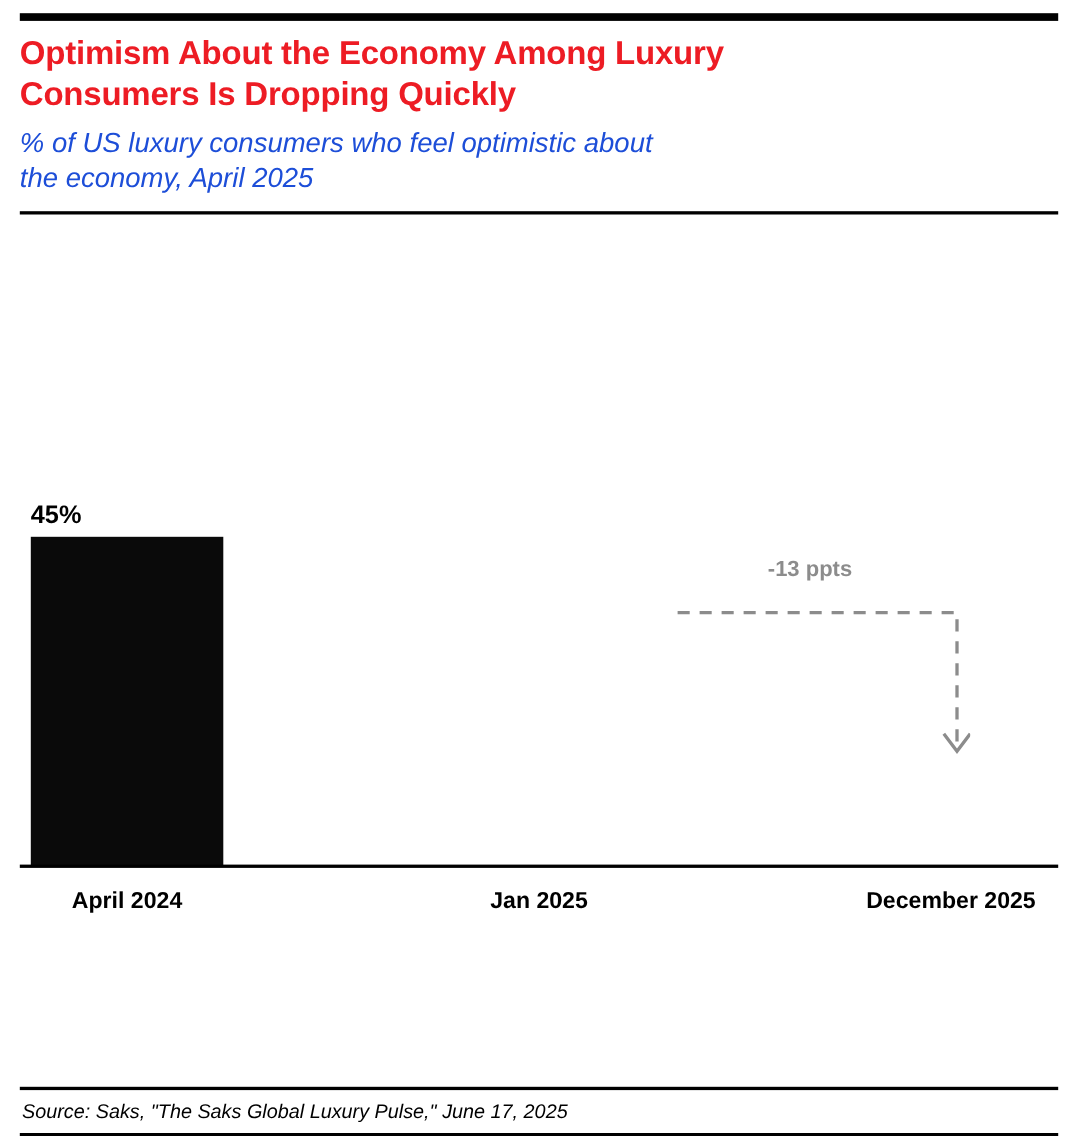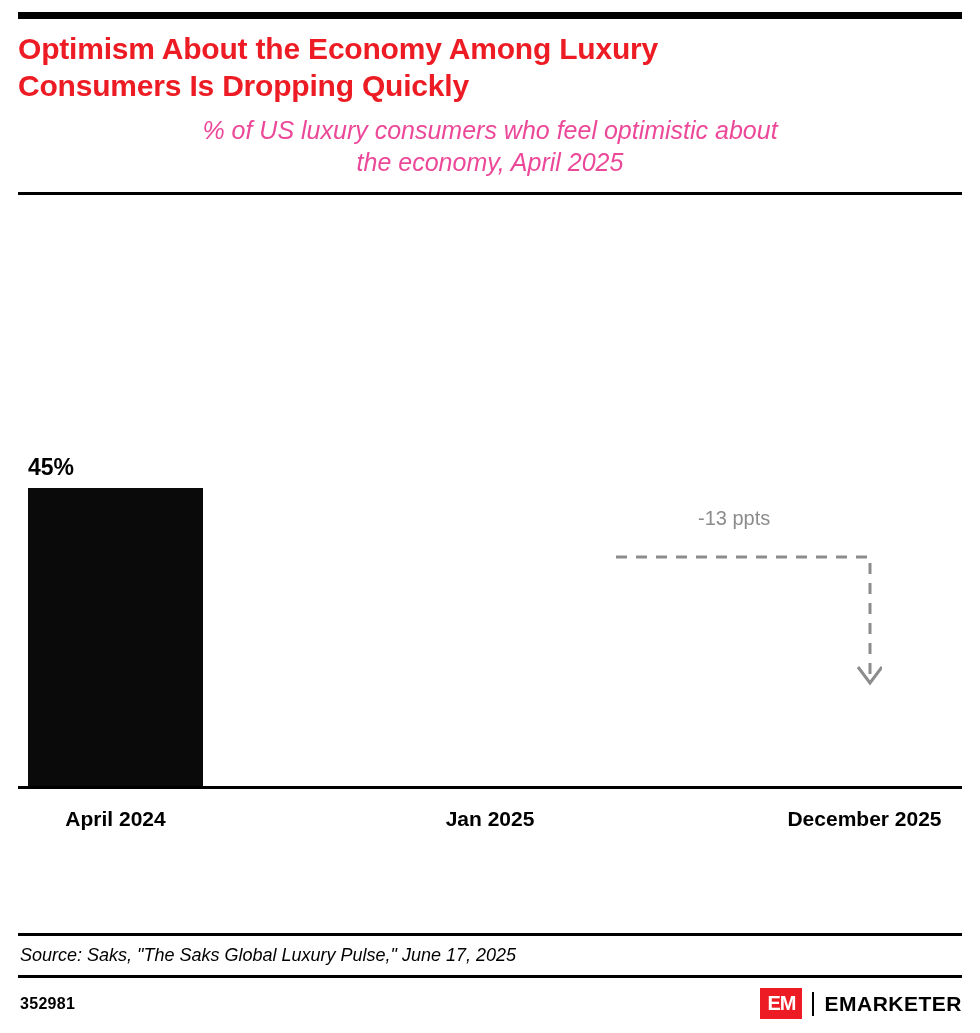--- a/index.html
+++ b/index.html
@@ -36,23 +36,22 @@
     line-height: 1.22;
     letter-spacing: -0.2px;
     margin-top: 12px;
     white-space: pre-line;
   }
   .subtitle {
     font-size: 25px;
     font-style: italic;
     line-height: 1.28;
     margin-top: 10px;
-    color: #ec4899;
+    color: #1d4ed8;
     white-space: pre-line;
-    text-align: center;
   }
   .rule-under-sub {
     height: 3px;
     background: #000000;
     margin-top: 14px;
   }
 
   
   .chart-area {
     position: relative;
@@ -129,21 +128,21 @@
     top: 300px;
     width: 270px;
     height: 200px;
     pointer-events: none;
   }
   .annot-label {
     position: absolute;
     left: 86px;
     top: 0px;
     font-size: 20px;
-    font-weight: normal;
+    font-weight: bold;
     color: #8c8c8c;
   }
 
   
   .footer {
     margin-top: auto;
   }
   .rule-footer-top {
     height: 3px;
     background: #000000;
@@ -238,23 +237,15 @@
       <div class="cat-label">Jan 2025</div>
       <div class="cat-label">December 2025</div>
     </div>
 
   </div>
 
   <div class="footer">
     <div class="rule-footer-top"></div>
     <div class="source">Source: Saks, "The Saks Global Luxury Pulse," June 17, 2025</div>
     <div class="rule-footer-bottom"></div>
-    <div class="footer-bottom">
-      <div class="chart-id">352981</div>
-      <div class="brand">
-        <div class="brand-mark">EM</div>
-        <div class="brand-divider"></div>
-        <div class="brand-name">EMARKETER</div>
-      </div>
-    </div>
   </div>
 
 </div>
 
 </body></html>

